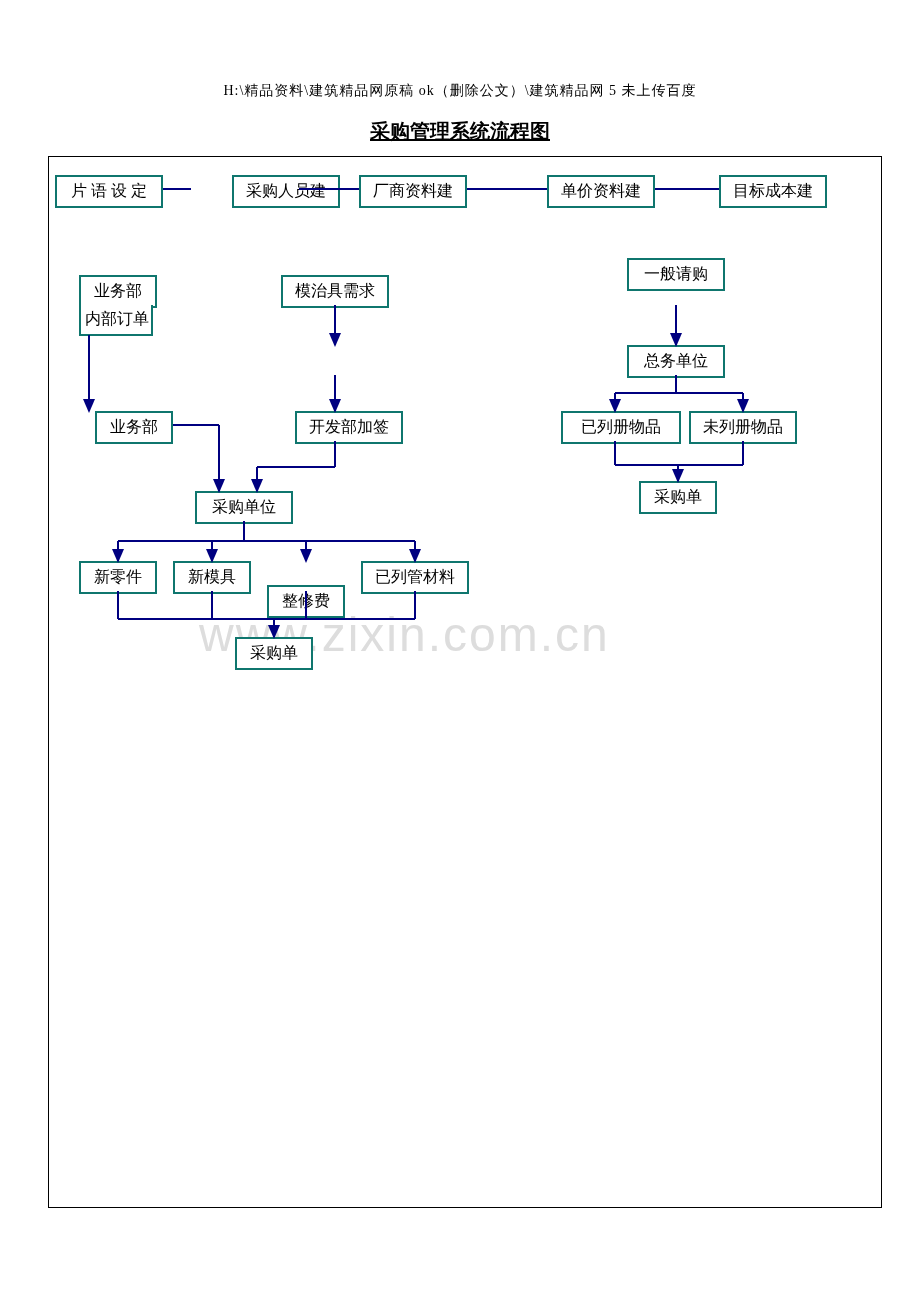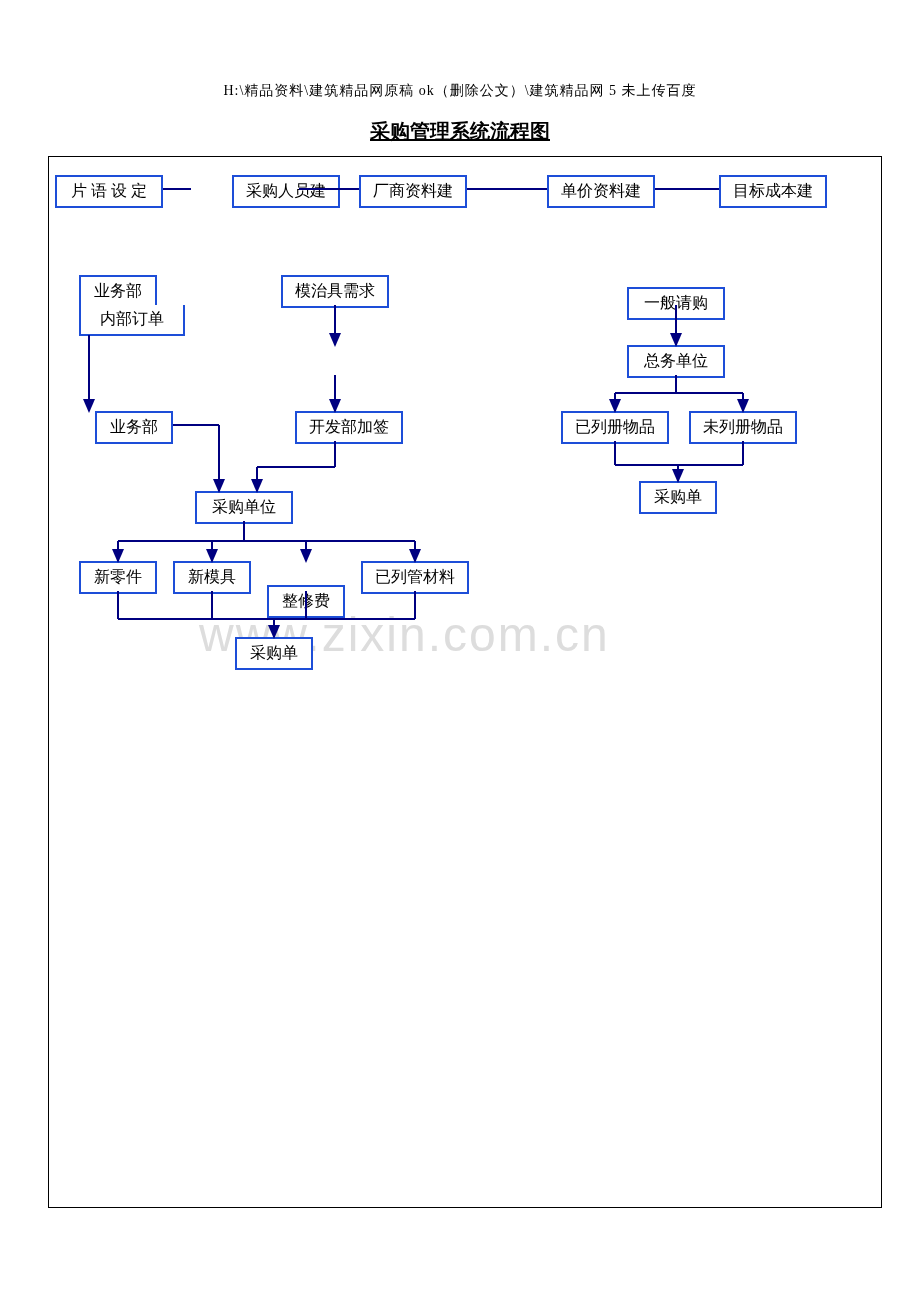--- a/index.html
+++ b/index.html
@@ -37,21 +37,21 @@
     height: 1050px;
     border: 1px solid #000;
   }
   .canvas {
     position: relative;
     width: 832px;
     height: 1050px;
   }
   .box {
     position: absolute;
-    border: 2px solid #1d4ed8;
+    border: 2px solid #0f766e;
     background: #fff;
     text-align: center;
     font-size: 16px;
     line-height: 1.4;
     padding: 3px 4px 4px 4px;
     box-sizing: border-box;
     white-space: nowrap;
   }
   svg.lines {
     position: absolute;
@@ -88,29 +88,29 @@
 
     <div class="watermark">www.zixin.com.cn</div>
 
     <div class="box" style="left:6px;  top:18px; width:108px;">片 语 设 定</div>
     <div class="box" style="left:142px;top:18px; width:108px;margin-left:41px;">采购人员建</div>
     <div class="box" style="left:310px;top:18px; width:108px;">厂商资料建</div>
     <div class="box" style="left:498px;top:18px; width:108px;">单价资料建</div>
     <div class="box" style="left:670px;top:18px; width:108px;">目标成本建</div>
 
     <div class="box" style="left:30px; top:118px; width:78px;">业务部</div>
-    <div class="box" style="left:30px; top:148px; width:106px; border-top:none;">内部订单</div>
+    <div class="box" style="left:30px; top:148px; width:74px; border-top:none;">内部订单</div>
     <div class="box" style="left:46px; top:254px; width:78px;">业务部</div>
 
     <div class="box" style="left:232px;top:118px; width:108px;">模治具需求</div>
     <div class="box" style="left:246px;top:254px; width:108px;">开发部加签</div>
 
-    <div class="box" style="left:578px;top:130px; width:98px;">一般请购</div>
+    <div class="box" style="left:578px;top:101px; width:98px;">一般请购</div>
     <div class="box" style="left:578px;top:188px; width:98px;">总务单位</div>
-    <div class="box" style="left:512px;top:254px; width:108px;">已列册物品</div>
+    <div class="box" style="left:512px;top:254px; width:120px;">已列册物品</div>
     <div class="box" style="left:640px;top:254px; width:108px;">未列册物品</div>
     <div class="box" style="left:590px;top:324px; width:78px;">采购单</div>
 
     <div class="box" style="left:146px;top:334px; width:98px;">采购单位</div>
 
     <div class="box" style="left:30px; top:404px; width:78px;">新零件</div>
     <div class="box" style="left:124px;top:404px; width:78px;">新模具</div>
     <div class="box" style="left:218px;top:404px; width:78px;margin-top:24px;">整修费</div>
     <div class="box" style="left:312px;top:404px; width:108px;">已列管材料</div>
     <div class="box" style="left:186px;top:480px; width:78px;">采购单</div>

